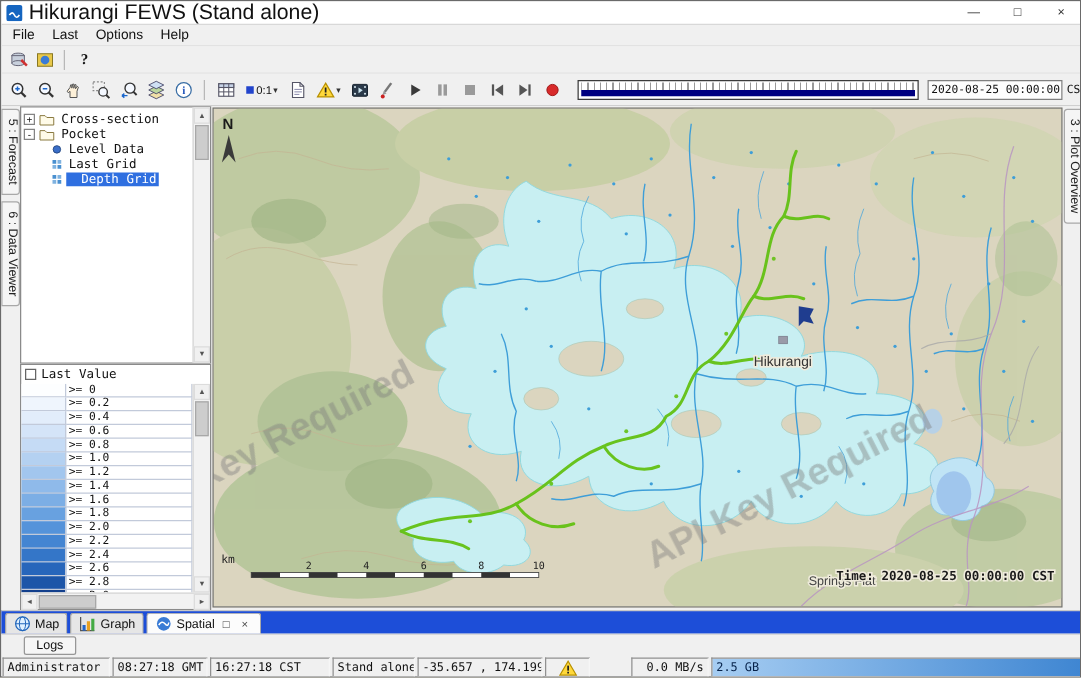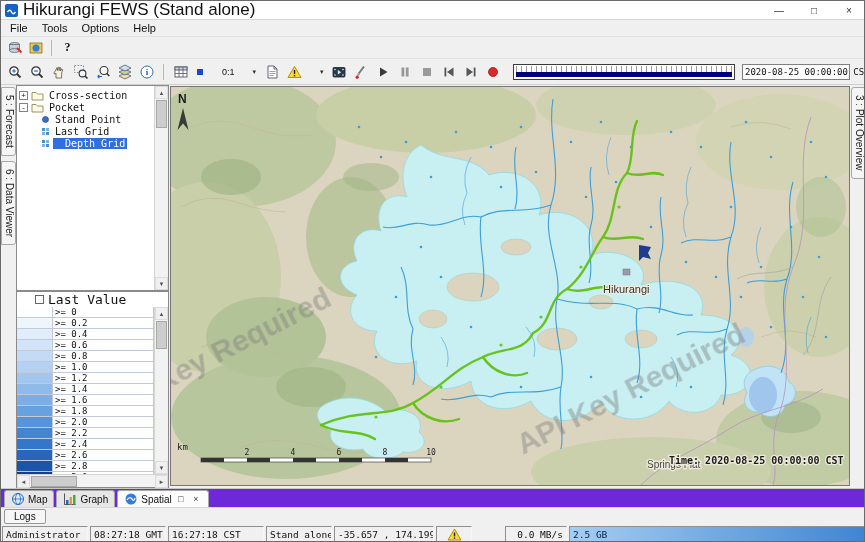--- a/index.html
+++ b/index.html
@@ -15,21 +15,21 @@
 
   
   .menubar { height:17px; display:flex; align-items:center; background:#f0f0f0; border-bottom:1px solid #e2e2e2; padding-left:2px; }
   .menu-item { padding:15px 7px; }
 
   
   .toolbar { display:flex; align-items:center; background:#f0f0f0; padding-left:3px; }
   .toolbar.row1 { height:22px; border-bottom:1px solid #e2e2e2; }
   .toolbar.row2 { height:26px; gap:1px; border-bottom:1px solid #cfcfcf; }
   .tbtn { width:21px; height:20px; display:flex; align-items:center; justify-content:center; border:1px solid transparent; border-radius:2px; }
-  .tbtn.wide { width:auto; padding:0 3px; gap:18px; }
+  .tbtn.wide { width:auto; padding:0 3px; gap:1px; }
   .tsep { width:1px; height:16px; background:#b8b8b8; margin:0 5px; }
   .help-btn { font-weight:bold; font-size:12px; font-family:"Liberation Serif",serif; }
   .caret { font-size:7px; color:#333; }
   .scale-txt { font-size:9px; }
   .timeline { flex:1; height:16px; margin:0 6px 0 8px; border:1px solid #3a3a3a; background:#fff; position:relative; }
   .timeline .ticks { position:absolute; top:1px; left:2px; right:2px; height:6px;
       background:repeating-linear-gradient(90deg,#999 0 1px,transparent 1px 5px); }
   .timeline .navy { position:absolute; left:2px; right:2px; bottom:2px; height:5px; background:#000080; }
   .datebox { width:108px; height:16px; border:1px solid #808080; background:#fdfdfd; display:flex; align-items:center;
       font-family:"DejaVu Sans Mono",monospace; font-size:9px; padding:0 2px; margin-right:14px; white-space:nowrap; }
@@ -45,47 +45,47 @@
   .tree-panel { position:absolute; left:15px; top:0; width:153px; height:206px; background:#fff; border:1px solid #8a8a8a; display:flex; }
   .tree-content { flex:1; padding:3px 1px 0 2px; font-family:"DejaVu Sans Mono",monospace; font-size:10px; overflow:hidden; }
   .tree-row { display:flex; align-items:center; height:12px; gap:3px; white-space:nowrap; }
   .tree-row.child { padding-left:22px; }
   .expander { width:9px; height:9px; border:1px solid #848484; background:#fff; font-size:8px; line-height:7px; text-align:center; font-family:"Liberation Sans",sans-serif; }
   .tlabel { padding:0 2px; }
   .tlabel.selected { background:#2f6fe0; color:#fff;padding-left:12px; }
 
   .legend-panel { position:absolute; left:15px; top:206px; width:153px; height:197px; background:#fff; border:1px solid #8a8a8a;
                   display:flex; flex-direction:column; }
-  .legend-header { height:15px; display:flex; align-items:center; gap:4px; padding:1px 18px;
-                   font-family:"DejaVu Sans Mono",monospace; font-size:13px; }
+  .legend-header { height:15px; display:flex; align-items:center; gap:4px; padding:1px 3px;
+                   font-family:"DejaVu Sans Mono",monospace; font-size:10px; }
   .checkbox { width:9px; height:9px; border:1px solid #666; background:#fff; }
   .legend-body { flex:1; display:flex; overflow:hidden; }
   .legend-rows { flex:1; display:flex; flex-direction:column; }
   .legend-row { flex:1; display:flex; }
   .swatch { width:36px; border-right:1px solid #c2cada; border-bottom:1px solid #c2cada; }
   .legend-label { flex:1; font-family:"DejaVu Sans Mono",monospace; font-size:9px; line-height:10px; padding-left:2px;
                   border-bottom:1px solid #c2cada; border-right:1px solid #c2cada; }
   .vscroll { width:14px; background:#f2f2f2; border-left:1px solid #d5d5d5; display:flex; flex-direction:column; align-items:center; }
   .scroll-btn { width:13px; height:13px; font-size:6px; line-height:13px; text-align:center; color:#555;
                 background:#f0f0f0; border:1px solid #dcdcdc; }
   .vthumb { width:11px; height:28px; background:#cdcdcd; border:1px solid #a8a8a8; margin-top:1px; }
   .scroll-fill { flex:1; }
   .hscroll { height:13px; display:flex; align-items:center; border-top:1px solid #d5d5d5; background:#f2f2f2; }
   .hthumb { width:46px; height:11px; background:#cdcdcd; border:1px solid #a8a8a8; margin-left:1px; }
 
   .map-panel { position:absolute; left:169px; top:1px; width:680px; height:400px; border:1px solid #777; background:#dbd5bf; }
 
   
-  .bottom-tabs { position:absolute; top:487px; left:0; width:865px; height:19px; background:#6d28d9; display:flex;
+  .bottom-tabs { position:absolute; top:487px; left:0; width:865px; height:19px; background:#1d4ed8; display:flex;
                  align-items:flex-end; gap:2px; padding-left:3px; border-top:1px solid #c8c8c8; }
   .btab { display:flex; align-items:center; gap:3px; height:17px; padding:0 6px; font-size:10px;
           border:1px solid #a8a8a8; border-bottom:none; border-radius:3px 3px 0 0; background:#e6e6e6; }
   .btab.active { background:#fcfcfc; }
   .tab-ctrl { width:12px; height:12px; font-size:9px; line-height:12px; text-align:center; color:#444; }
-  .logs-row { position:absolute; top:506px; left:0; width:865px; height:18px; background:#f0f0f0; display:flex; align-items:center; padding-left:3px; border-top:1px solid #d8d8d8; }
+  .logs-row { position:absolute; top:506px; left:0; width:865px; height:18px; background:#f0f0f0; display:flex; align-items:center; padding-left:18px; border-top:1px solid #d8d8d8; }
   .logs-btn { height:15px; padding:0 9px; font-size:10px; background:#f6f6f6; border:1px solid #979797; border-radius:2px;
               display:flex; align-items:center; }
 
   .statusbar { position:absolute; top:524px; left:0; width:865px; height:18px; display:flex; background:#f0f0f0;
                font-family:"DejaVu Sans Mono",monospace; font-size:9.5px; }
   .seg { margin:1px; border:1px solid; border-color:#909090 #f6f6f6 #f6f6f6 #909090; display:flex; align-items:center;
          padding:0 3px; white-space:nowrap; overflow:hidden; }
   .seg.s-user { width:86px; } .seg.s-systime { width:268px; } .seg.s-gmt { width:76px; } .seg.s-cst { width:96px; }
   .seg.s-mode { width:66px; } .seg.s-coord { width:100px; } .seg.s-warn { width:36px; justify-content:center; }
   .seg.s-rate { width:62px; justify-content:flex-end;margin-left:32px; }
@@ -101,21 +101,21 @@
     </svg>
   <span class="ttl">Hikurangi FEWS  (Stand alone)</span>
   <span class="spacer"></span>
   <div class="win-btn">—</div>
   <div class="win-btn">□</div>
   <div class="win-btn">×</div>
 </div>
 
 <div class="menubar">
     <div class="menu-item">File</div>
-    <div class="menu-item">Tools</div>
+    <div class="menu-item">Last</div>
     <div class="menu-item">Options</div>
     <div class="menu-item">Help</div>
   </div>
 
 <div class="toolbar row1">
   <div class="tbtn">
     <svg width="16" height="16">
         <ellipse cx="7.5" cy="4.5" rx="5" ry="2" fill="#c8d0dc" stroke="#667" stroke-width="0.8"></ellipse>
         <rect x="2.5" y="4.5" width="10" height="6" fill="#c8d0dc" stroke="#667" stroke-width="0.8"></rect>
         <ellipse cx="7.5" cy="10.5" rx="5" ry="2" fill="#c8d0dc" stroke="#667" stroke-width="0.8"></ellipse>
@@ -286,21 +286,21 @@
         <span class="expander">-</span>
         <svg width="13" height="11">
             <path d="M1,2.5 L5,2.5 L6.5,4 L12,4 L12,10 L1,10 Z" fill="#fffbe8" stroke="#8a7a40" stroke-width="0.8"></path>
           </svg>
         <span class="tlabel">Pocket</span>
       </div>
       <div class="tree-row child">
         <svg width="9" height="9">
             <circle cx="4.5" cy="4.5" r="3" fill="#3a6ec8" stroke="#24467e" stroke-width="0.7"></circle>
           </svg>
-        <span class="tlabel">Stand Point</span>
+        <span class="tlabel">Level Data</span>
       </div>
       <div class="tree-row child">
         <svg width="9" height="9">
             <rect x="1" y="1" width="3" height="3" fill="#4a90d0"></rect>
             <rect x="5" y="1" width="3" height="3" fill="#7fb2e0"></rect>
             <rect x="1" y="5" width="3" height="3" fill="#7fb2e0"></rect>
             <rect x="5" y="5" width="3" height="3" fill="#4a90d0"></rect>
           </svg>
         <span class="tlabel">Last Grid</span>
       </div>

